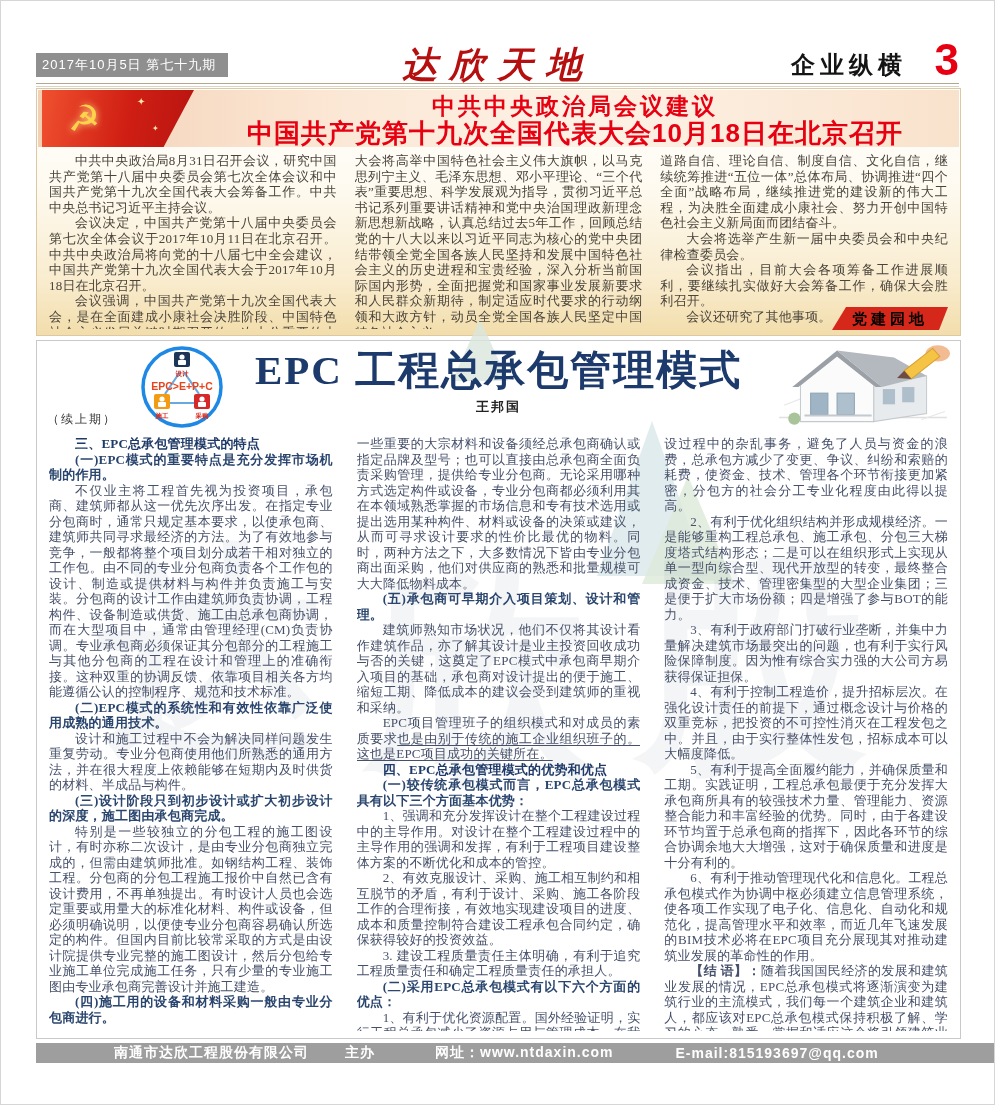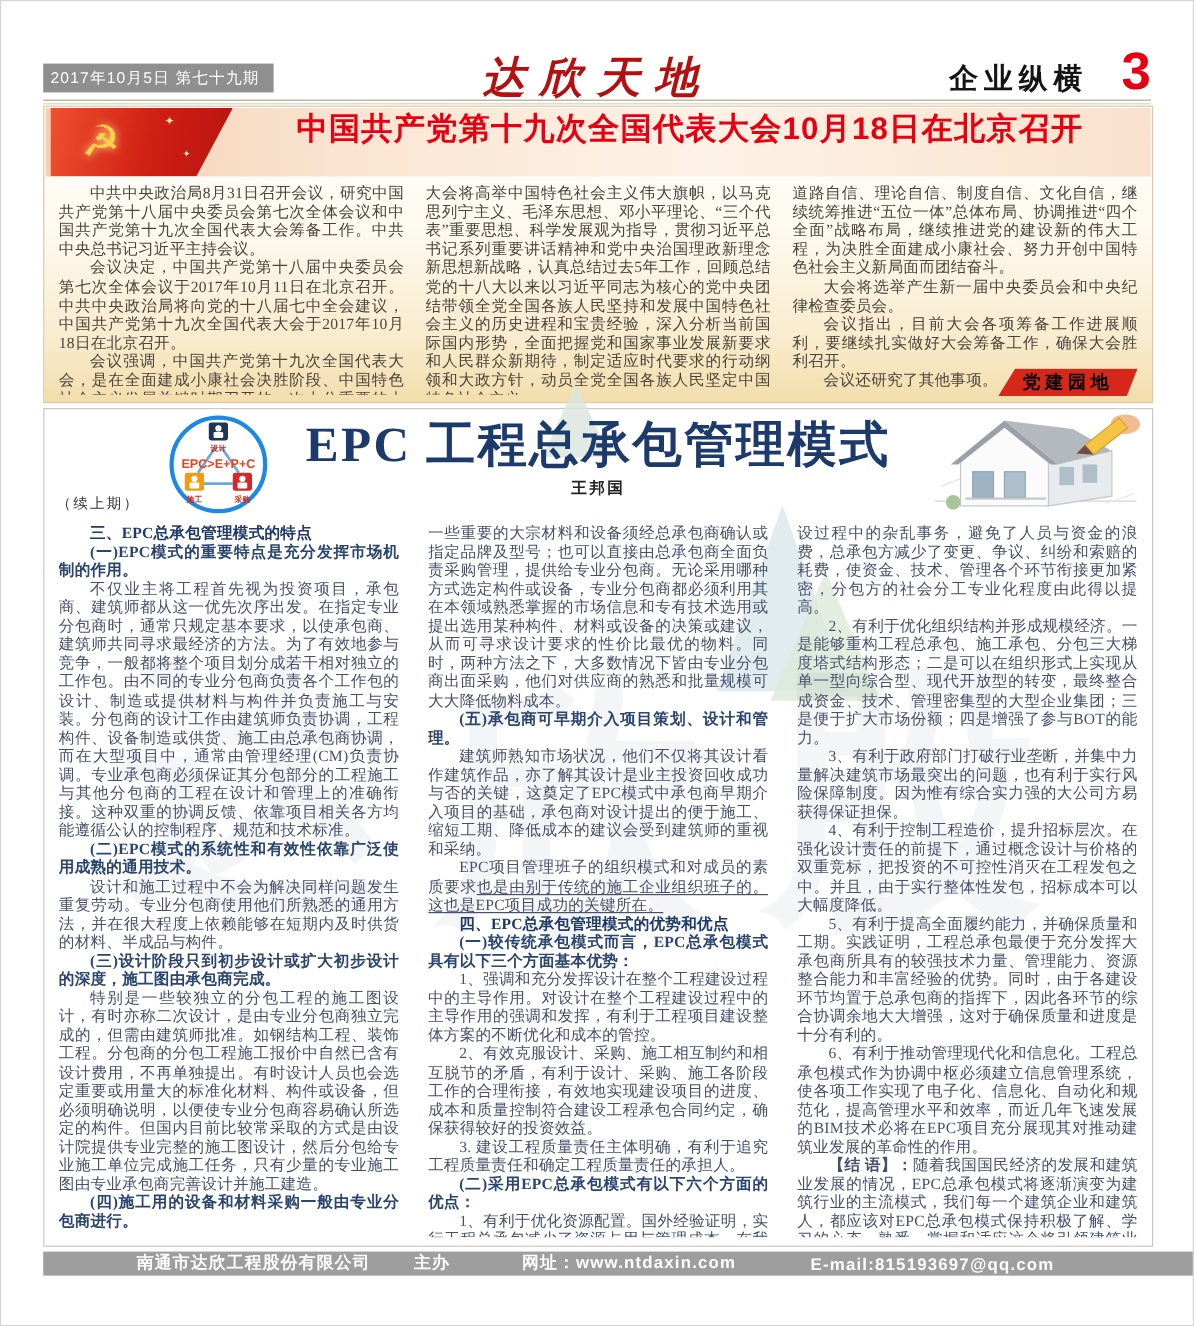--- a/index.html
+++ b/index.html
@@ -95,20 +95,21 @@
   <div class="hdr-rule"></div>
 
   <div class="top-box">
     <div class="banner">
       <div class="flag">
         <span class="emblem">☭</span>
         <span class="spark s1">✦</span>
         <span class="spark s2">✦</span>
       </div>
       <div class="headlines">
+        <div class="hl1">中共中央政治局会议建议</div>
         <div class="hl2">中国共产党第十九次全国代表大会10月18日在北京召开</div>
       </div>
     </div>
     <div class="wm wm-tri t3"></div>
     <div class="top-cols">
       <div class="col">
           <div class="para p">中共中央政治局8月31日召开会议，研究中国共产党第十八届中央委员会第七次全体会议和中国共产党第十九次全国代表大会筹备工作。中共中央总书记习近平主持会议。</div>
           <div class="para p">会议决定，中国共产党第十八届中央委员会第七次全体会议于2017年10月11日在北京召开。中共中央政治局将向党的十八届七中全会建议，中国共产党第十九次全国代表大会于2017年10月18日在北京召开。</div>
           <div class="para p">会议强调，中国共产党第十九次全国代表大会，是在全面建成小康社会决胜阶段、中国特色社会主义发展关键时期召开的一次十分重要的大会。</div>
         </div>

